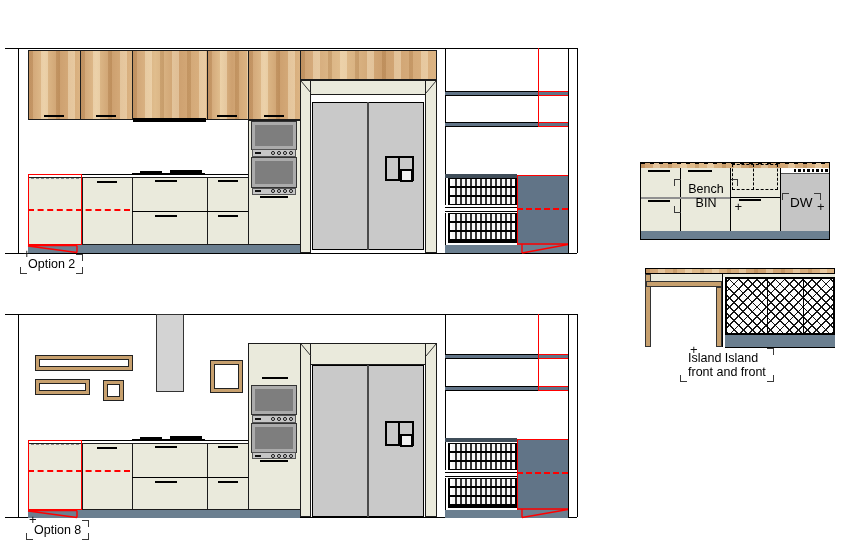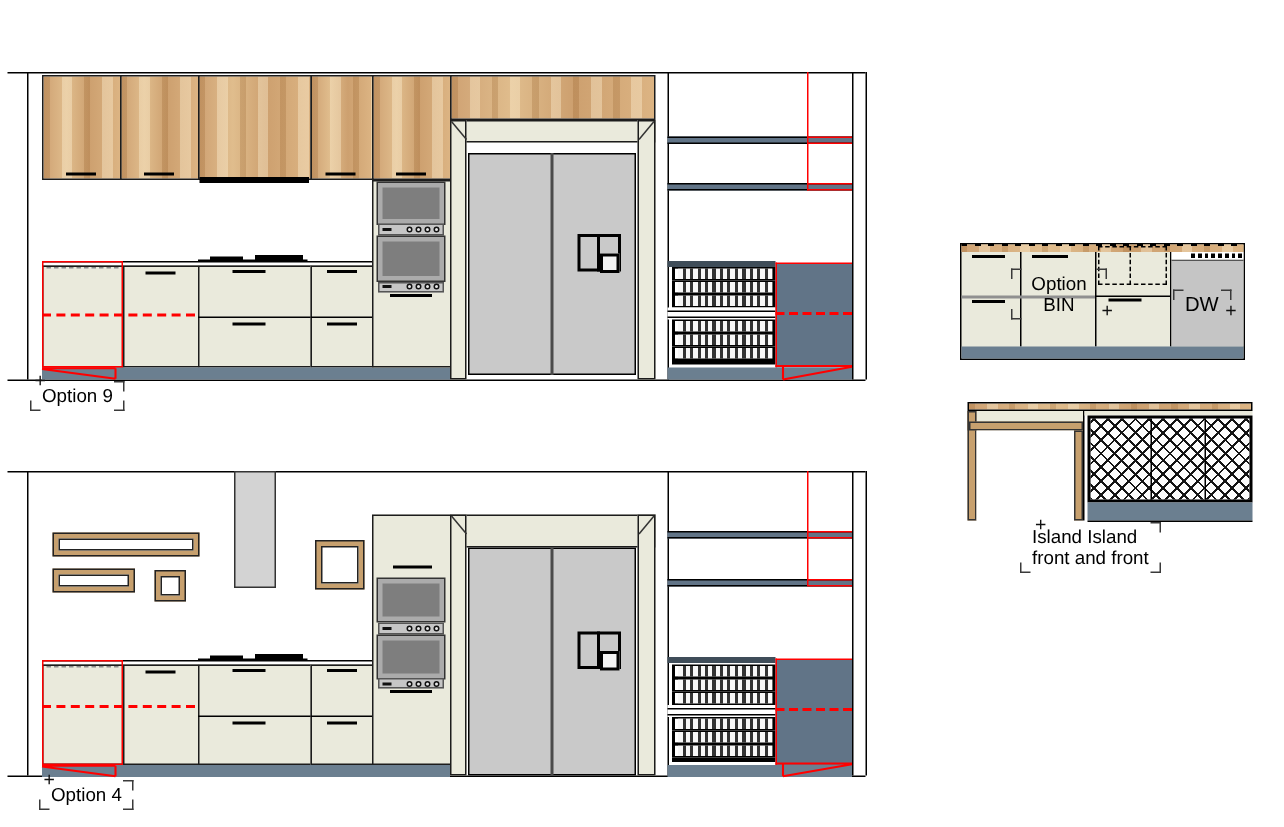--- a/index.html
+++ b/index.html
@@ -156,21 +156,21 @@
     <div class="rl-h" style="left:517px;top:175px;width:51px;"></div>
     <div class="rl-v" style="left:517px;top:175px;height:70px;"></div>
     <div class="rd-h" style="left:517px;top:208px;width:51px;"></div>
     <div class="kick" style="left:445px;top:245px;width:123px;height:8px;"></div>
 
     <div class="red-box" style="left:28px;top:174px;width:54px;height:71px;"></div>
     <div class="gd-h" style="left:31px;top:178px;width:48px;"></div>
     <div class="rd-h" style="left:28px;top:209px;width:102px;"></div>
 
     <div class="cad-label" style="left:28px;top:257px;">
-      <span>Option 9</span>
+      <span>Option 2</span>
       <i class="g tr"></i>
       <i class="g bl"></i>
       <i class="g br"></i>
       <span class="cross tl">+</span>
     </div>
   </div>
 
   <div class="abs" style="left:0;top:0;width:600px;height:551px;">
     <div class="lh" style="left:5px;top:314px;width:572px;"></div>
     <div class="lv" style="left:18px;top:314px;height:203px;"></div>
@@ -260,21 +260,21 @@
     <div class="rl-h" style="left:517px;top:439px;width:51px;"></div>
     <div class="rl-v" style="left:517px;top:439px;height:71px;"></div>
     <div class="rd-h" style="left:517px;top:472px;width:51px;"></div>
     <div class="kick" style="left:445px;top:510px;width:123px;height:8px;"></div>
 
     <div class="red-box" style="left:28px;top:440px;width:54px;height:70px;"></div>
     <div class="gd-h" style="left:31px;top:444px;width:48px;"></div>
     <div class="rd-h" style="left:28px;top:470px;width:102px;"></div>
 
     <div class="cad-label" style="left:34px;top:523px;">
-      <span>Option 4</span>
+      <span>Option 8</span>
       <i class="g tr"></i>
       <i class="g bl"></i>
       <i class="g br"></i>
       <span class="cross tl">+</span>
     </div>
   </div>
 
   <div class="abs" style="left:0;top:0;width:856px;height:300px;">
     <div class="abs" style="left:640px;top:162px;width:190px;height:78px;border:1px solid #000;box-sizing:border-box;background:var(--cream);"></div>
     <div class="abs woodg" style="left:641px;top:163px;width:188px;height:5px;"></div>
@@ -290,21 +290,21 @@
     <div class="h" style="left:739px;top:199px;width:22px;"></div>
     <div class="dashed-rect" style="left:732px;top:164px;width:46px;height:26px;"></div>
     <div class="dashed-v" style="left:753px;top:164px;height:26px;"></div>
 
     <div class="abs" style="left:781px;top:173px;width:48px;height:58px;background:var(--dw_gray);border-top:1px solid #555;box-sizing:border-box;"></div>
     <div class="abs" style="left:781px;top:168px;width:48px;height:5px;background:#fff;"></div>
     <div class="dwbtn" style="left:794px;top:169px;width:34px;"></div>
     <div class="kick" style="left:641px;top:231px;width:188px;height:8px;"></div>
 
     <div class="cad-label" style="left:682px;top:182px;width:48px;text-align:center;">
-      <div>Option</div>
+      <div>Bench</div>
       <div>BIN</div>
       <i class="g tl"></i>
       <i class="g tr"></i>
       <i class="g bl"></i>
       <span class="cross br">+</span>
     </div>
     <div class="cad-label" style="left:790px;top:196px;font-size:13.5px;">
       <span>DW</span>
       <i class="g tl"></i>
       <i class="g tr"></i>

